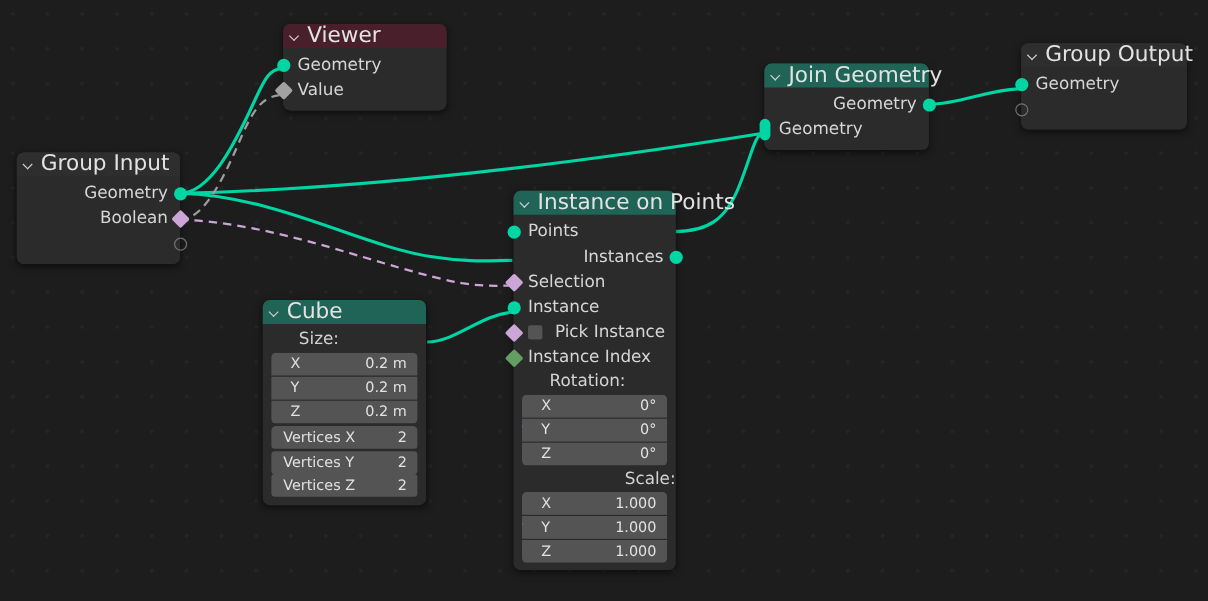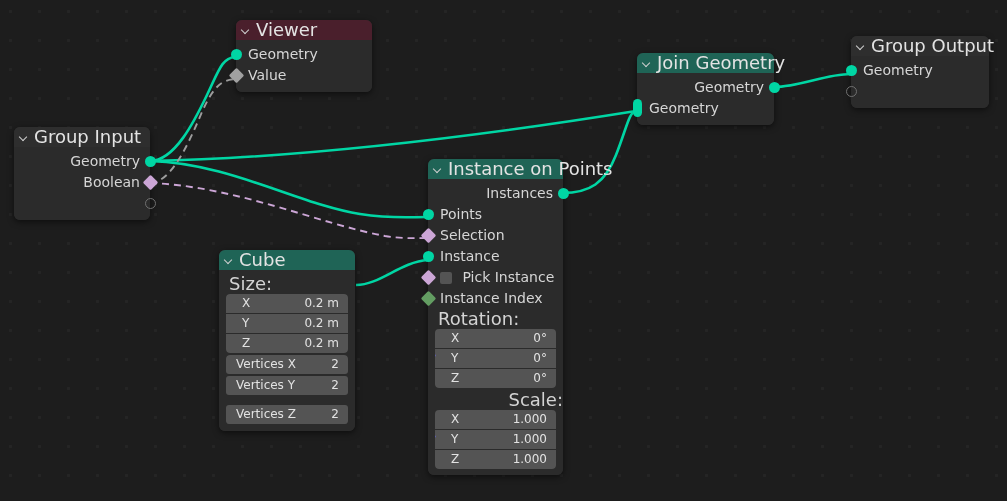--- a/index.html
+++ b/index.html
@@ -82,25 +82,26 @@
     position: relative;
     height: 21px;
     line-height: 21px;
     font-size: 14px;
     color: #d6d6d6;
     white-space: nowrap;
   }
   .row.out { text-align: right; padding-right: 10px; }
   .row.in  { text-align: left;  padding-left: 12px; }
   .label-plain {
-    font-size: 18px;
+    font-size: 14px;
     color: #d3d3d3;
     padding-left: 10px;
     height: 19px;
     line-height: 19px;
+    margin-left: 20px;
   }
   
   .sock {
     position: absolute;
     width: 11px; height: 11px;
     z-index: 5;
   }
   .sock.circle { border-radius: 50%; }
   .sock.diamond { transform: rotate(45deg); border-radius: 1.5px; }
   .sock.cap {
@@ -246,28 +247,28 @@
   </div>
 
   <div class="node" style="left:428px; top:159px; width:135px;">
     <div class="node-body"></div>
     <div class="node-header hdr-geo">
       <span class="chev"></span>
       <span>Instance on Points</span>
     </div>
     <div class="node-content">
 
+      <div class="row in">
+        <span class="sock circle dot-in c-geo" style="top:5px;"></span>
+        <span>Points</span>
+      </div>
+
       <div class="row out">
         <span>Instances</span>
         <span class="sock circle dot-out c-geo" style="top:5px;"></span>
-      </div>
-
-      <div class="row in">
-        <span class="sock circle dot-in c-geo" style="top:5px;"></span>
-        <span>Points</span>
       </div>
 
       <div class="row in">
         <span class="sock diamond dot-in c-bool" style="top:5px;"></span>
         <span>Selection</span>
       </div>
 
       <div class="row in">
         <span class="sock circle dot-in c-geo" style="top:5px;"></span>
         <span>Instance</span>
@@ -347,21 +348,21 @@
         </div>
       </div>
 
       <div class="fields" style="position:relative; margin-top:2px;">
 
         <div class="field named" style="margin-bottom:2px;">
           <span class="fl">Vertices X</span>
           <span class="fv">2</span>
         </div>
 
-        <div class="field named" style="margin-bottom:10px;">
+        <div class="field named" style="margin-bottom:0;">
           <span class="fl">Vertices Y</span>
           <span class="fv">2</span>
         </div>
 
         <div class="field named">
           <span class="fl">Vertices Z</span>
           <span class="fv">2</span>
         </div>
       </div>
 

